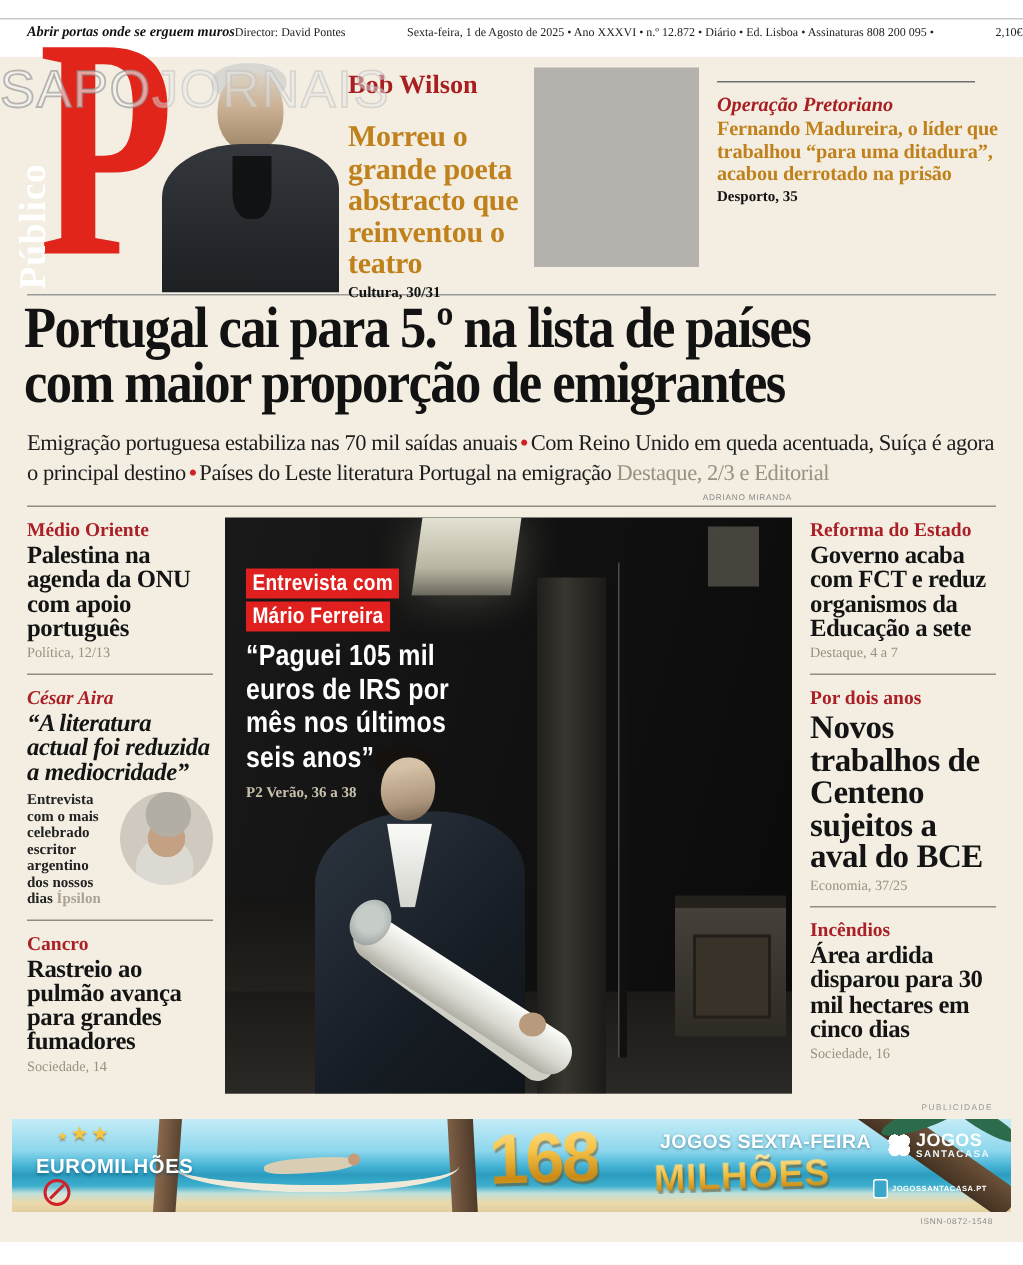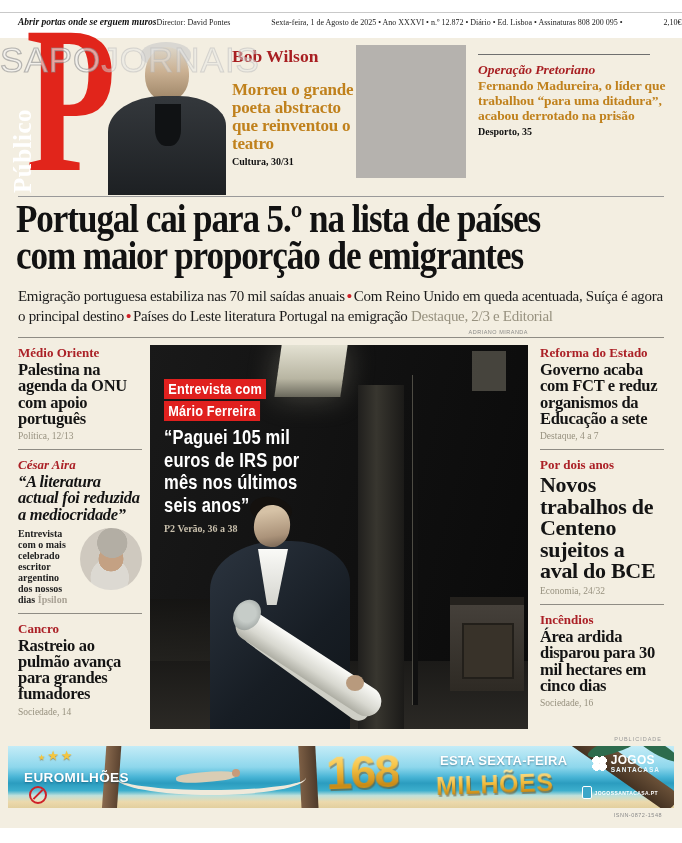--- a/index.html
+++ b/index.html
@@ -26,21 +26,21 @@
   
   .wilson{position:absolute;left:108px;top:42px;width:118px;height:153px;z-index:1;overflow:hidden;}
   .w-hair{position:absolute;left:33px;top:0;width:50px;height:24px;border-radius:50% 50% 40% 40%;background:#d9d7d2;}
   .w-head{position:absolute;left:37px;top:5px;width:44px;height:54px;border-radius:50% 50% 46% 46%;background:linear-gradient(180deg,#dcd6c9 0%,#cbb193 45%,#9c8466 100%);}
   .w-body{position:absolute;left:0;top:54px;width:118px;height:99px;background:linear-gradient(180deg,#34383c,#1d2023);border-radius:46% 40% 0 0/36% 30% 0 0;}
   .w-shirt{position:absolute;left:47px;top:62px;width:26px;height:42px;background:#101214;border-radius:0 0 40% 40%;}
 
   
   .lead{position:absolute;left:232px;top:47px;width:128px;z-index:2;}
   .lead .kicker{font-size:17.5px;font-weight:bold;color:#a81f22;margin-bottom:1px;line-height:1.05;}
-  .lead .hl{font-size:17px;font-weight:bold;color:#c0811c;line-height:1.06;letter-spacing:-.2px;margin-top:16px;}
+  .lead .hl{font-size:20px;font-weight:bold;color:#c0811c;line-height:1.06;letter-spacing:-.2px;margin-top:16px;}
   .refb{font-size:10px;font-weight:bold;color:#111;margin-top:3px;}
 
   .greybox{position:absolute;left:356px;top:45px;width:110px;height:133px;background:#b5b2ae;z-index:2;}
 
   
   .mast-right{position:absolute;left:478px;top:46px;width:190px;z-index:2;}
   .mr-kicker{font-size:13.5px;font-weight:bold;color:#a81f22;line-height:1.15;}
   .mr-kicker.it{font-style:italic;}
   .mr-hl{font-size:13.5px;font-weight:bold;color:#c0811c;line-height:1.12;letter-spacing:-.1px;}
   .mr-rule{height:1px;background:#6f6f6f;margin:8px 0 7px;width:172px;}
@@ -246,21 +246,21 @@
   <div class="col right-col">
     <div class="story">
       <div class="kicker">Reforma do Estado</div>
       <div class="hl">Governo acaba com FCT e reduz organismos da Educação a sete</div>
       <div class="ref">Destaque, 4 a 7</div>
     </div>
     <div class="col-rule"></div>
     <div class="story big">
       <div class="kicker">Por dois anos</div>
       <div class="hl">Novos trabalhos de Centeno sujeitos a aval do BCE</div>
-      <div class="ref">Economia, 24/32</div>
+      <div class="ref">Economia, 37/25</div>
     </div>
     <div class="col-rule"></div>
     <div class="story">
       <div class="kicker">Incêndios</div>
       <div class="hl">Área ardida disparou para 30 mil hectares em cinco dias</div>
       <div class="ref">Sociedade, 16</div>
     </div>
   </div>
 
   <div class="ad-label">PUBLICIDADE</div>
@@ -274,21 +274,21 @@
     <div class="bn-rpalm"></div>
     <div class="bn-frond bn-f1"></div>
     <div class="bn-frond bn-f2"></div>
     <div class="bn-stars"><span class="s2">★</span><span>★★</span></div>
     <div class="bn-brand">EUROMILHÕES</div>
     <div class="bn-prohib">
         <div class="bn-slash"></div>
       </div>
     <div class="bn-amount">168</div>
     <div class="bn-word">MILHÕES</div>
-    <div class="bn-kicker">ESTA SEXTA-FEIRA</div>
+    <div class="bn-kicker">JOGOS SEXTA-FEIRA</div>
     <div class="bn-logo">
       <div class="bn-clover"></div>
       <div>
         <div class="bn-logo-l1">JOGOS</div>
         <div class="bn-logo-l2">SANTACASA</div>
       </div>
     </div>
     <div class="bn-site">
       <div class="bn-phone"></div>
       <div class="bn-site-text">JOGOSSANTACASA.PT</div>

